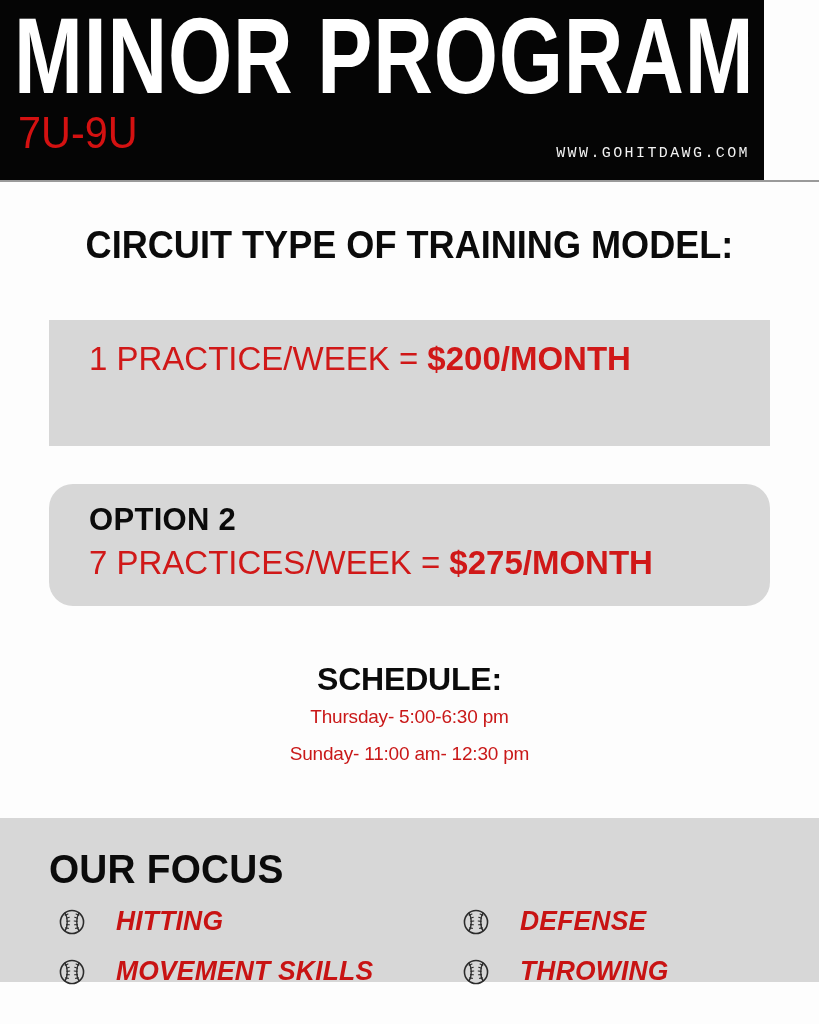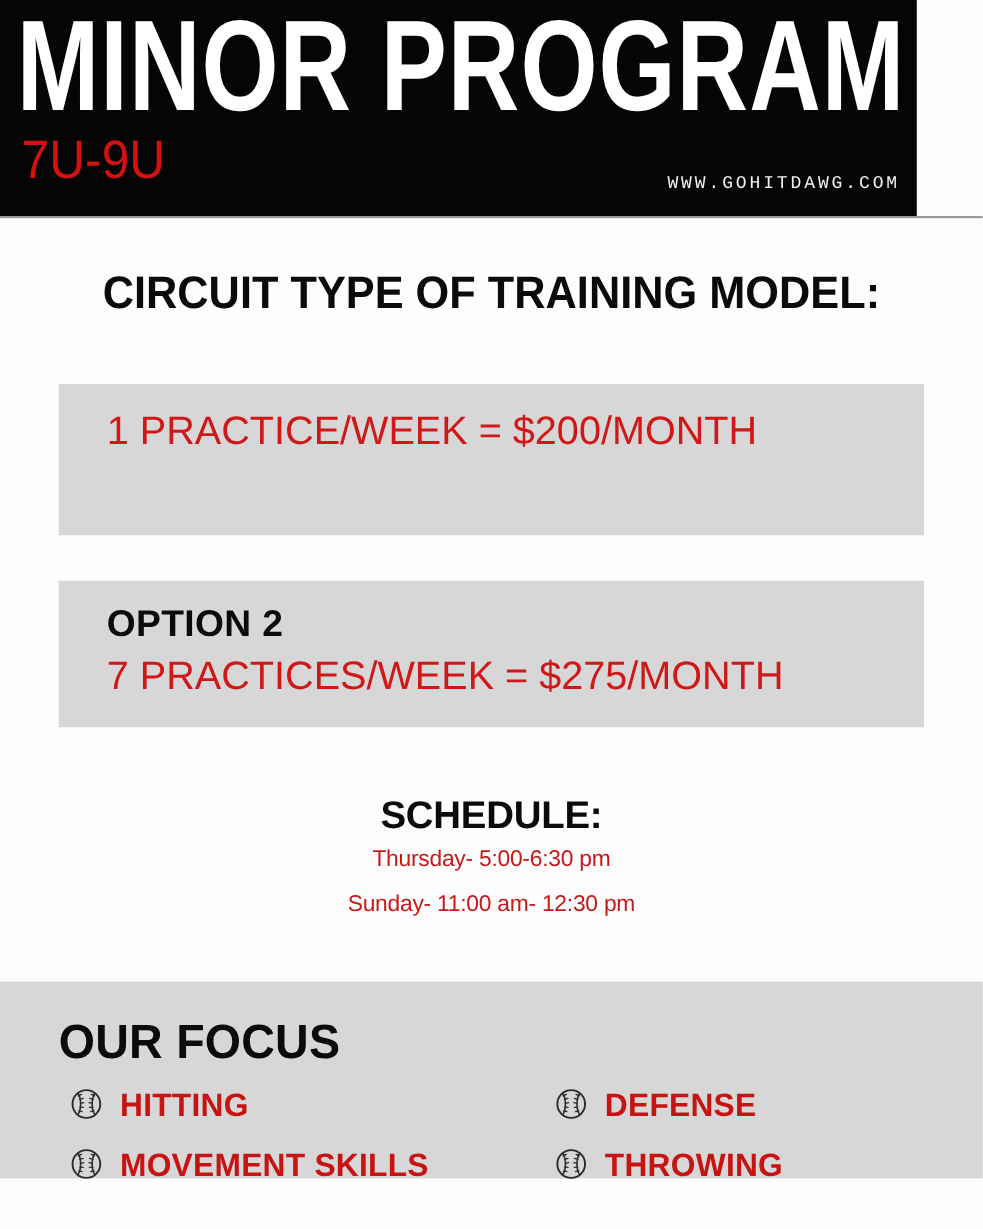--- a/index.html
+++ b/index.html
@@ -100,42 +100,42 @@
   }
 
   .option-box {
     position: absolute;
     left: 49px;
     width: 721px;
     background: #d7d7d7;
     padding: 16px 0 14px 40px;
   }
   .option-box.one  { top: 138px; height: 126px; }
-  .option-box.two  { top: 302px; height: 122px; }
+  .option-box.two  { top: 302px; height: 122px; border-radius: 24px; }
 
   .option-label {
     color: #0b0b0b;
     font-family: "Liberation Sans Narrow", "Liberation Sans", sans-serif;
     font-weight: 700;
     font-size: 31px;
     line-height: 40px;
     letter-spacing: 0.3px;
     white-space: nowrap;
   }
 
   .option-price {
     color: #D01818;
     font-family: "Liberation Sans Narrow", "Liberation Sans", sans-serif;
     font-weight: 400;
     font-size: 33px;
     line-height: 46px;
     white-space: nowrap;
   }
   .option-price .amount {
-    font-weight: 400;
+    font-weight: 700;
   }
 
   .schedule-block {
     position: absolute;
     left: 0; top: 478px;
     width: 819px;
     text-align: center;
   }
 
   .schedule-title {
@@ -183,23 +183,24 @@
   .focus-grid {
     position: absolute;
     left: 0;
     top: 88px;
     width: 819px;
   }
 
   .focus-item {
     position: absolute;
     display: flex;
-    align-items: flex-start;
-    gap: 14px;
-    white-space: nowrap;
+    align-items: flex-end;
+    gap: 30px;
+    white-space: nowrap;
+    font-style: italic;
   }
   .focus-item.r0 { top: 0px; }
   .focus-item.r1 { top: 50px; }
   .focus-item.c0 { left: 58px; }
   .focus-item.c1 { left: 462px; }
 
   .ball-icon {
     width: 28px;
     height: 28px;
     flex: 0 0 28px;

